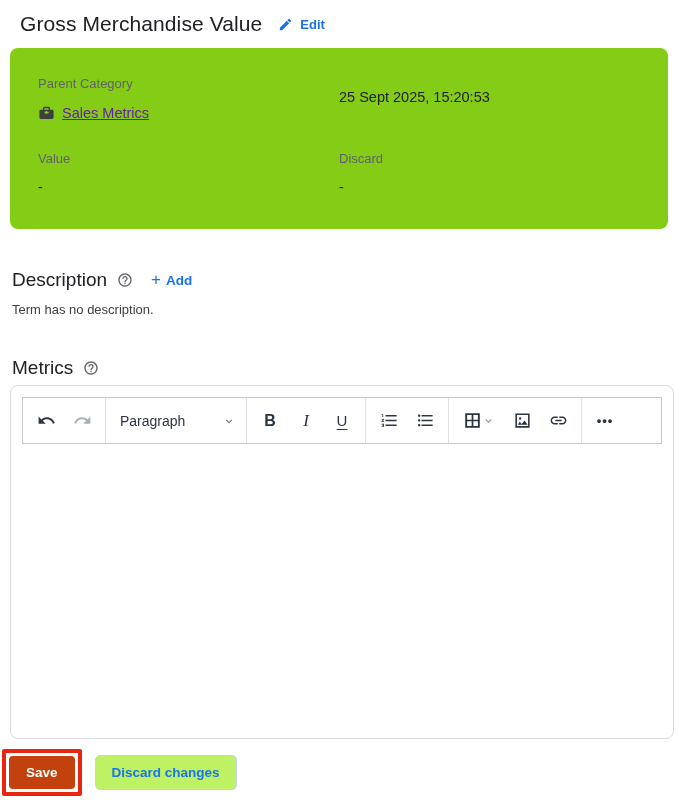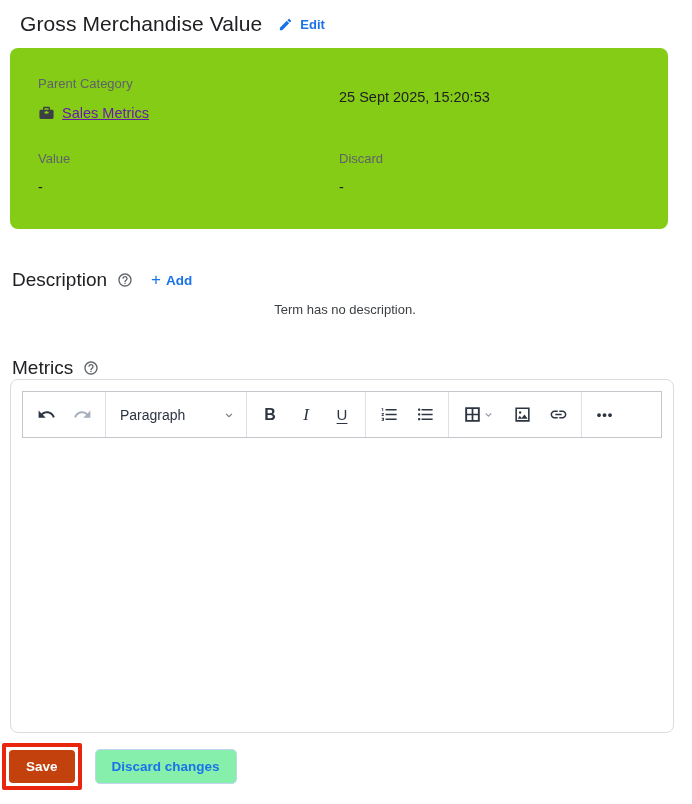--- a/index.html
+++ b/index.html
@@ -41,25 +41,25 @@
   .section { margin-top: 40px; }
   .section-head { display: flex; align-items: center; gap: 10px; margin-left: 2px; }
   .section-title { font-size: 19px; font-weight: 400; color: #202124; }
   .help-icon svg { width: 16px; height: 16px; fill: #5f6368; }
   .add-btn {
     display: inline-flex; align-items: center; gap: 5px; margin-left: 8px;
     background: none; border: none; cursor: pointer;
     color: #1a73e8; font-family: inherit; font-size: 13.5px; font-weight: 700;
   }
   .add-plus { font-size: 17px; font-weight: 400; line-height: 1; position: relative; top: -1px; }
-  .empty-text { font-size: 13px; color: #3c4043; margin-top: 11px; margin-left: 2px; text-align: center; }
+  .empty-text { font-size: 13px; color: #3c4043; margin-top: 11px; margin-left: 2px; }
 
   
   .editor-outer {
-    margin-top: 0;
+    margin-top: 6px;
     width: 664px; height: 354px;
     border: 1px solid #dadce0;
     border-radius: 8px;
     padding: 11px;
     background: #fff;
   }
   .toolbar {
     display: flex; align-items: stretch;
     height: 47px;
     border: 1px solid #c4c7cc;
@@ -100,21 +100,21 @@
   
   .footer { display: flex; align-items: center; gap: 13px; margin-top: 10px; margin-left: -8px; }
   .annotation-box { border: 4px solid #e8250f; padding: 3px; border-radius: 2px; }
   .save-btn {
     background: #c2410c; color: #fff;
     border: none; border-radius: 4px; cursor: pointer;
     font-family: inherit; font-size: 13.5px; font-weight: 700;
     padding: 9px 17px;
   }
   .discard-btn {
-    background: #86efac; color: #1a73e8;
+    background: #bef264; color: #1a73e8;
     border: 1px solid #c2d3f0; border-radius: 5px; cursor: pointer;
     font-family: inherit; font-size: 13.5px; font-weight: 700;
     padding: 9px 16px;
   }
 </style>
 </head>
 <body>
 
 <div class="title-row">
   <h1 class="page-title">Gross Merchandise Value</h1>

